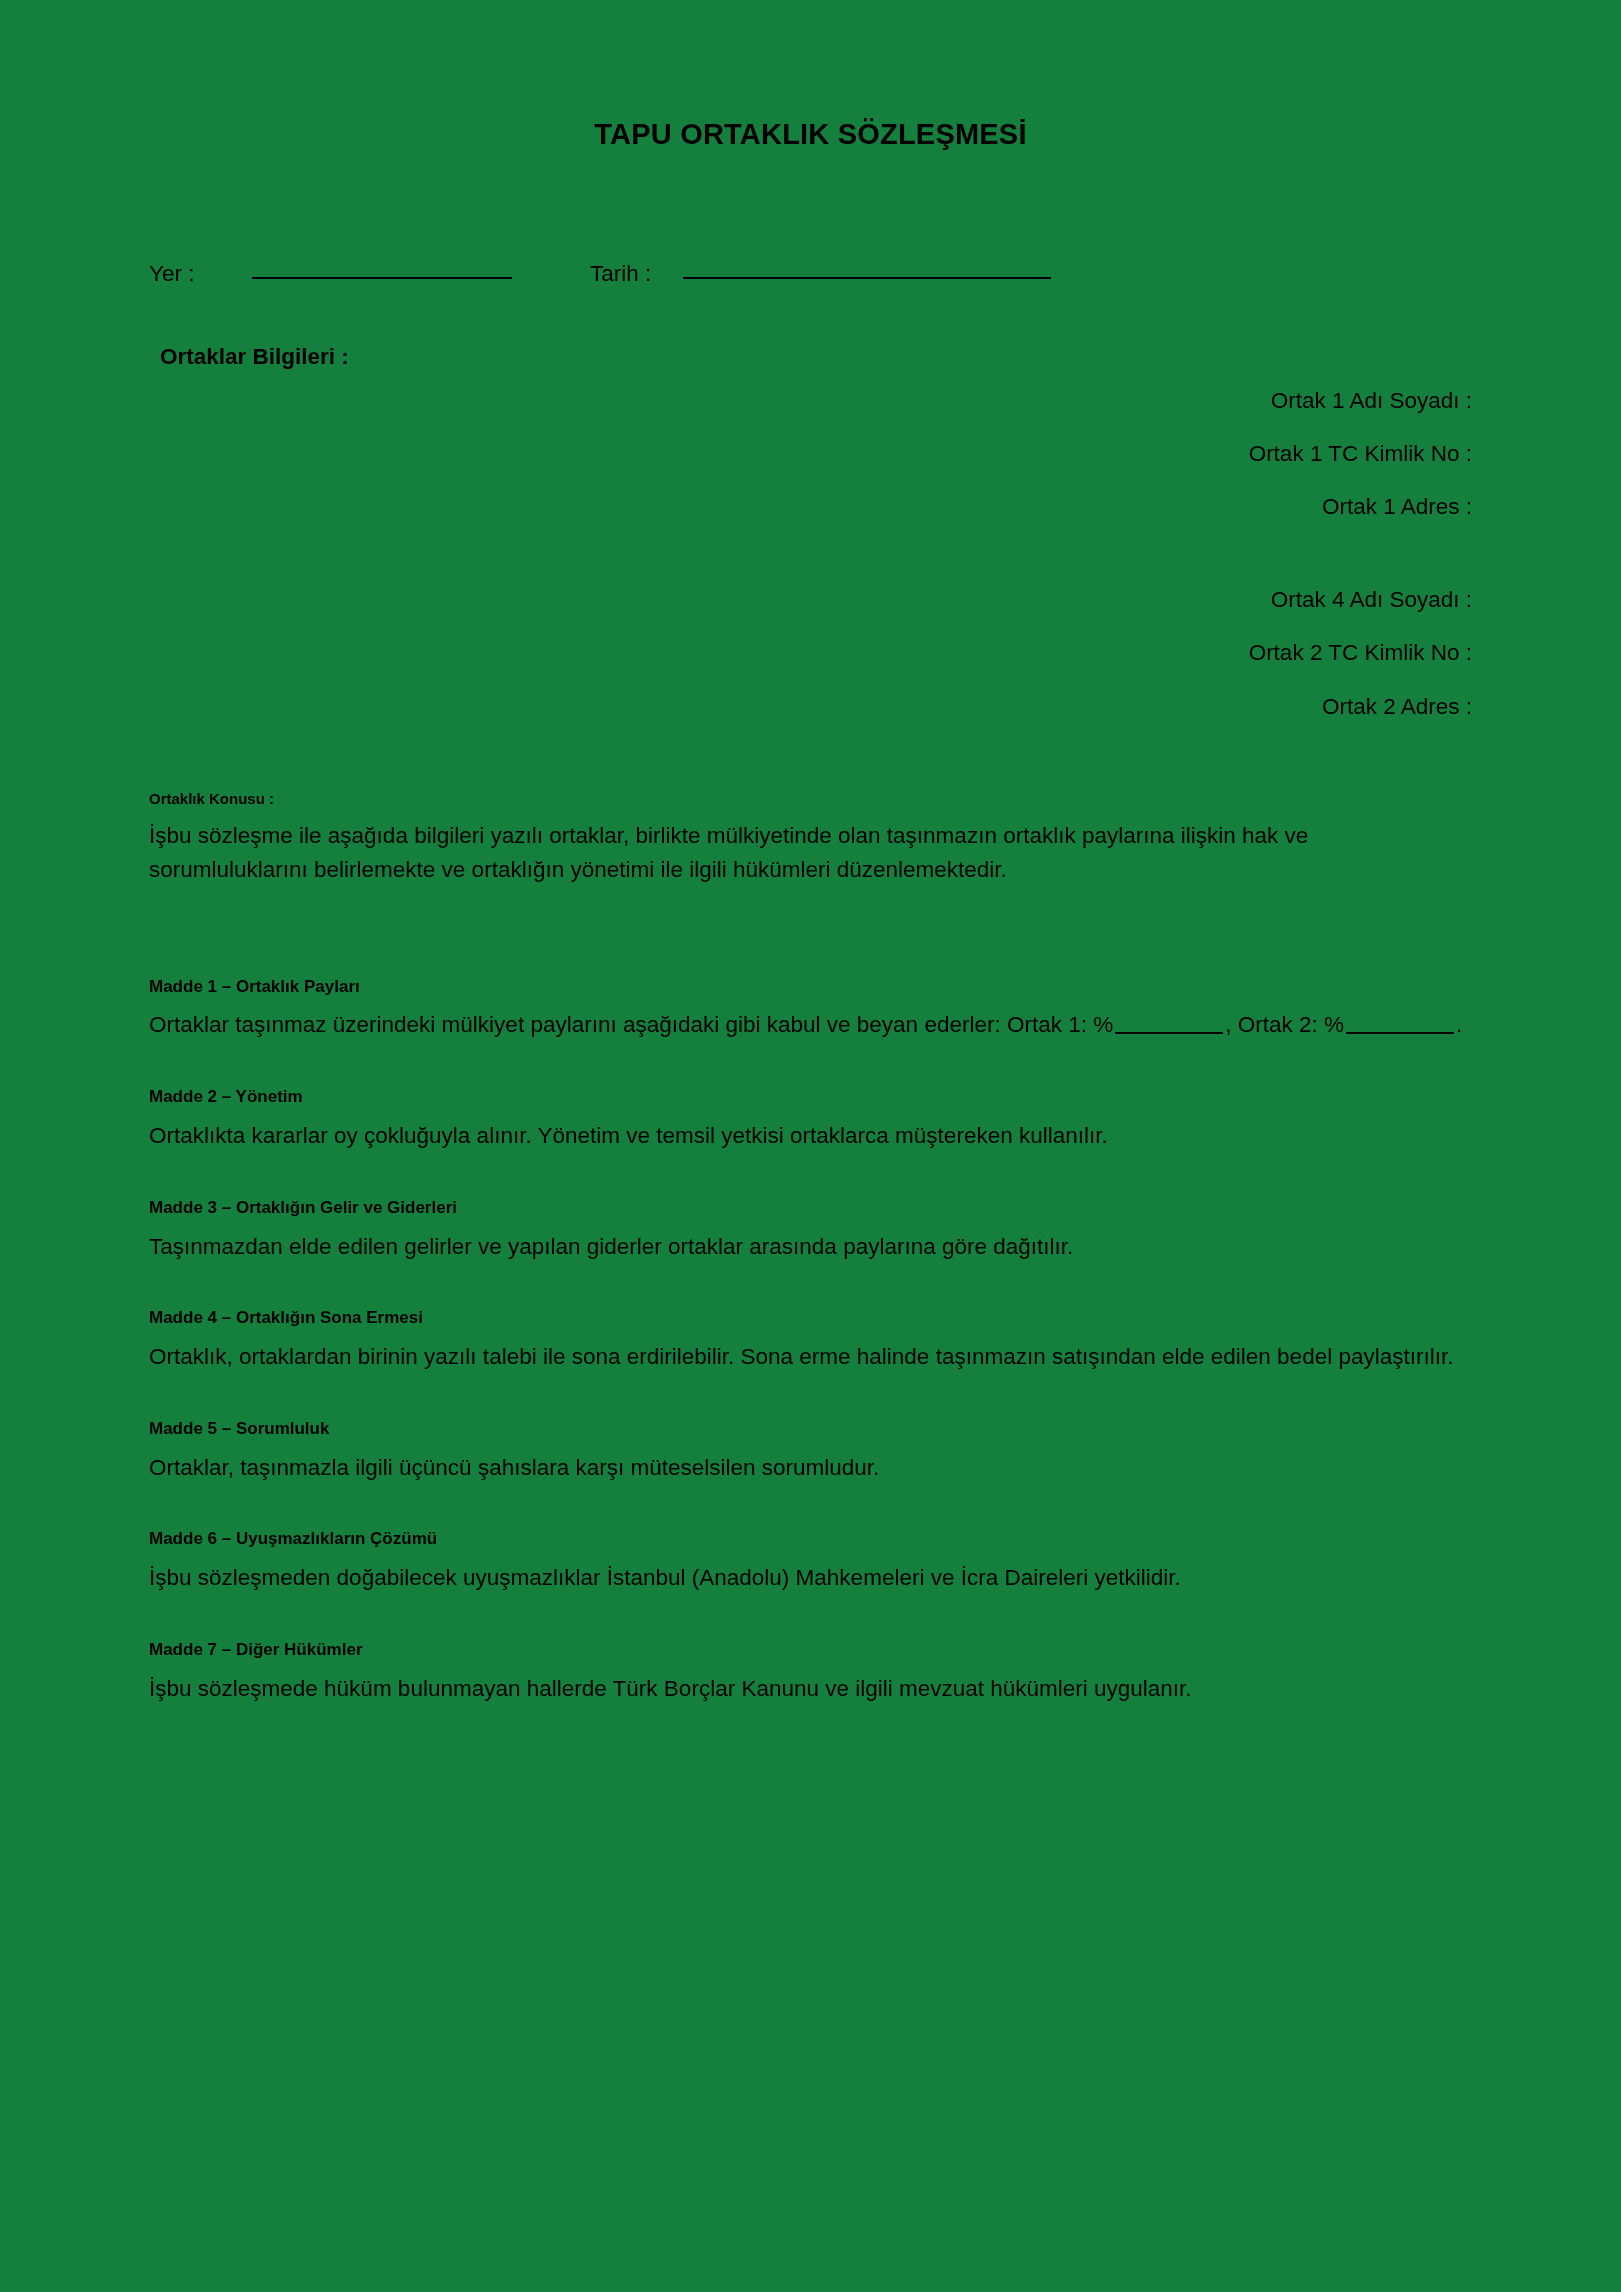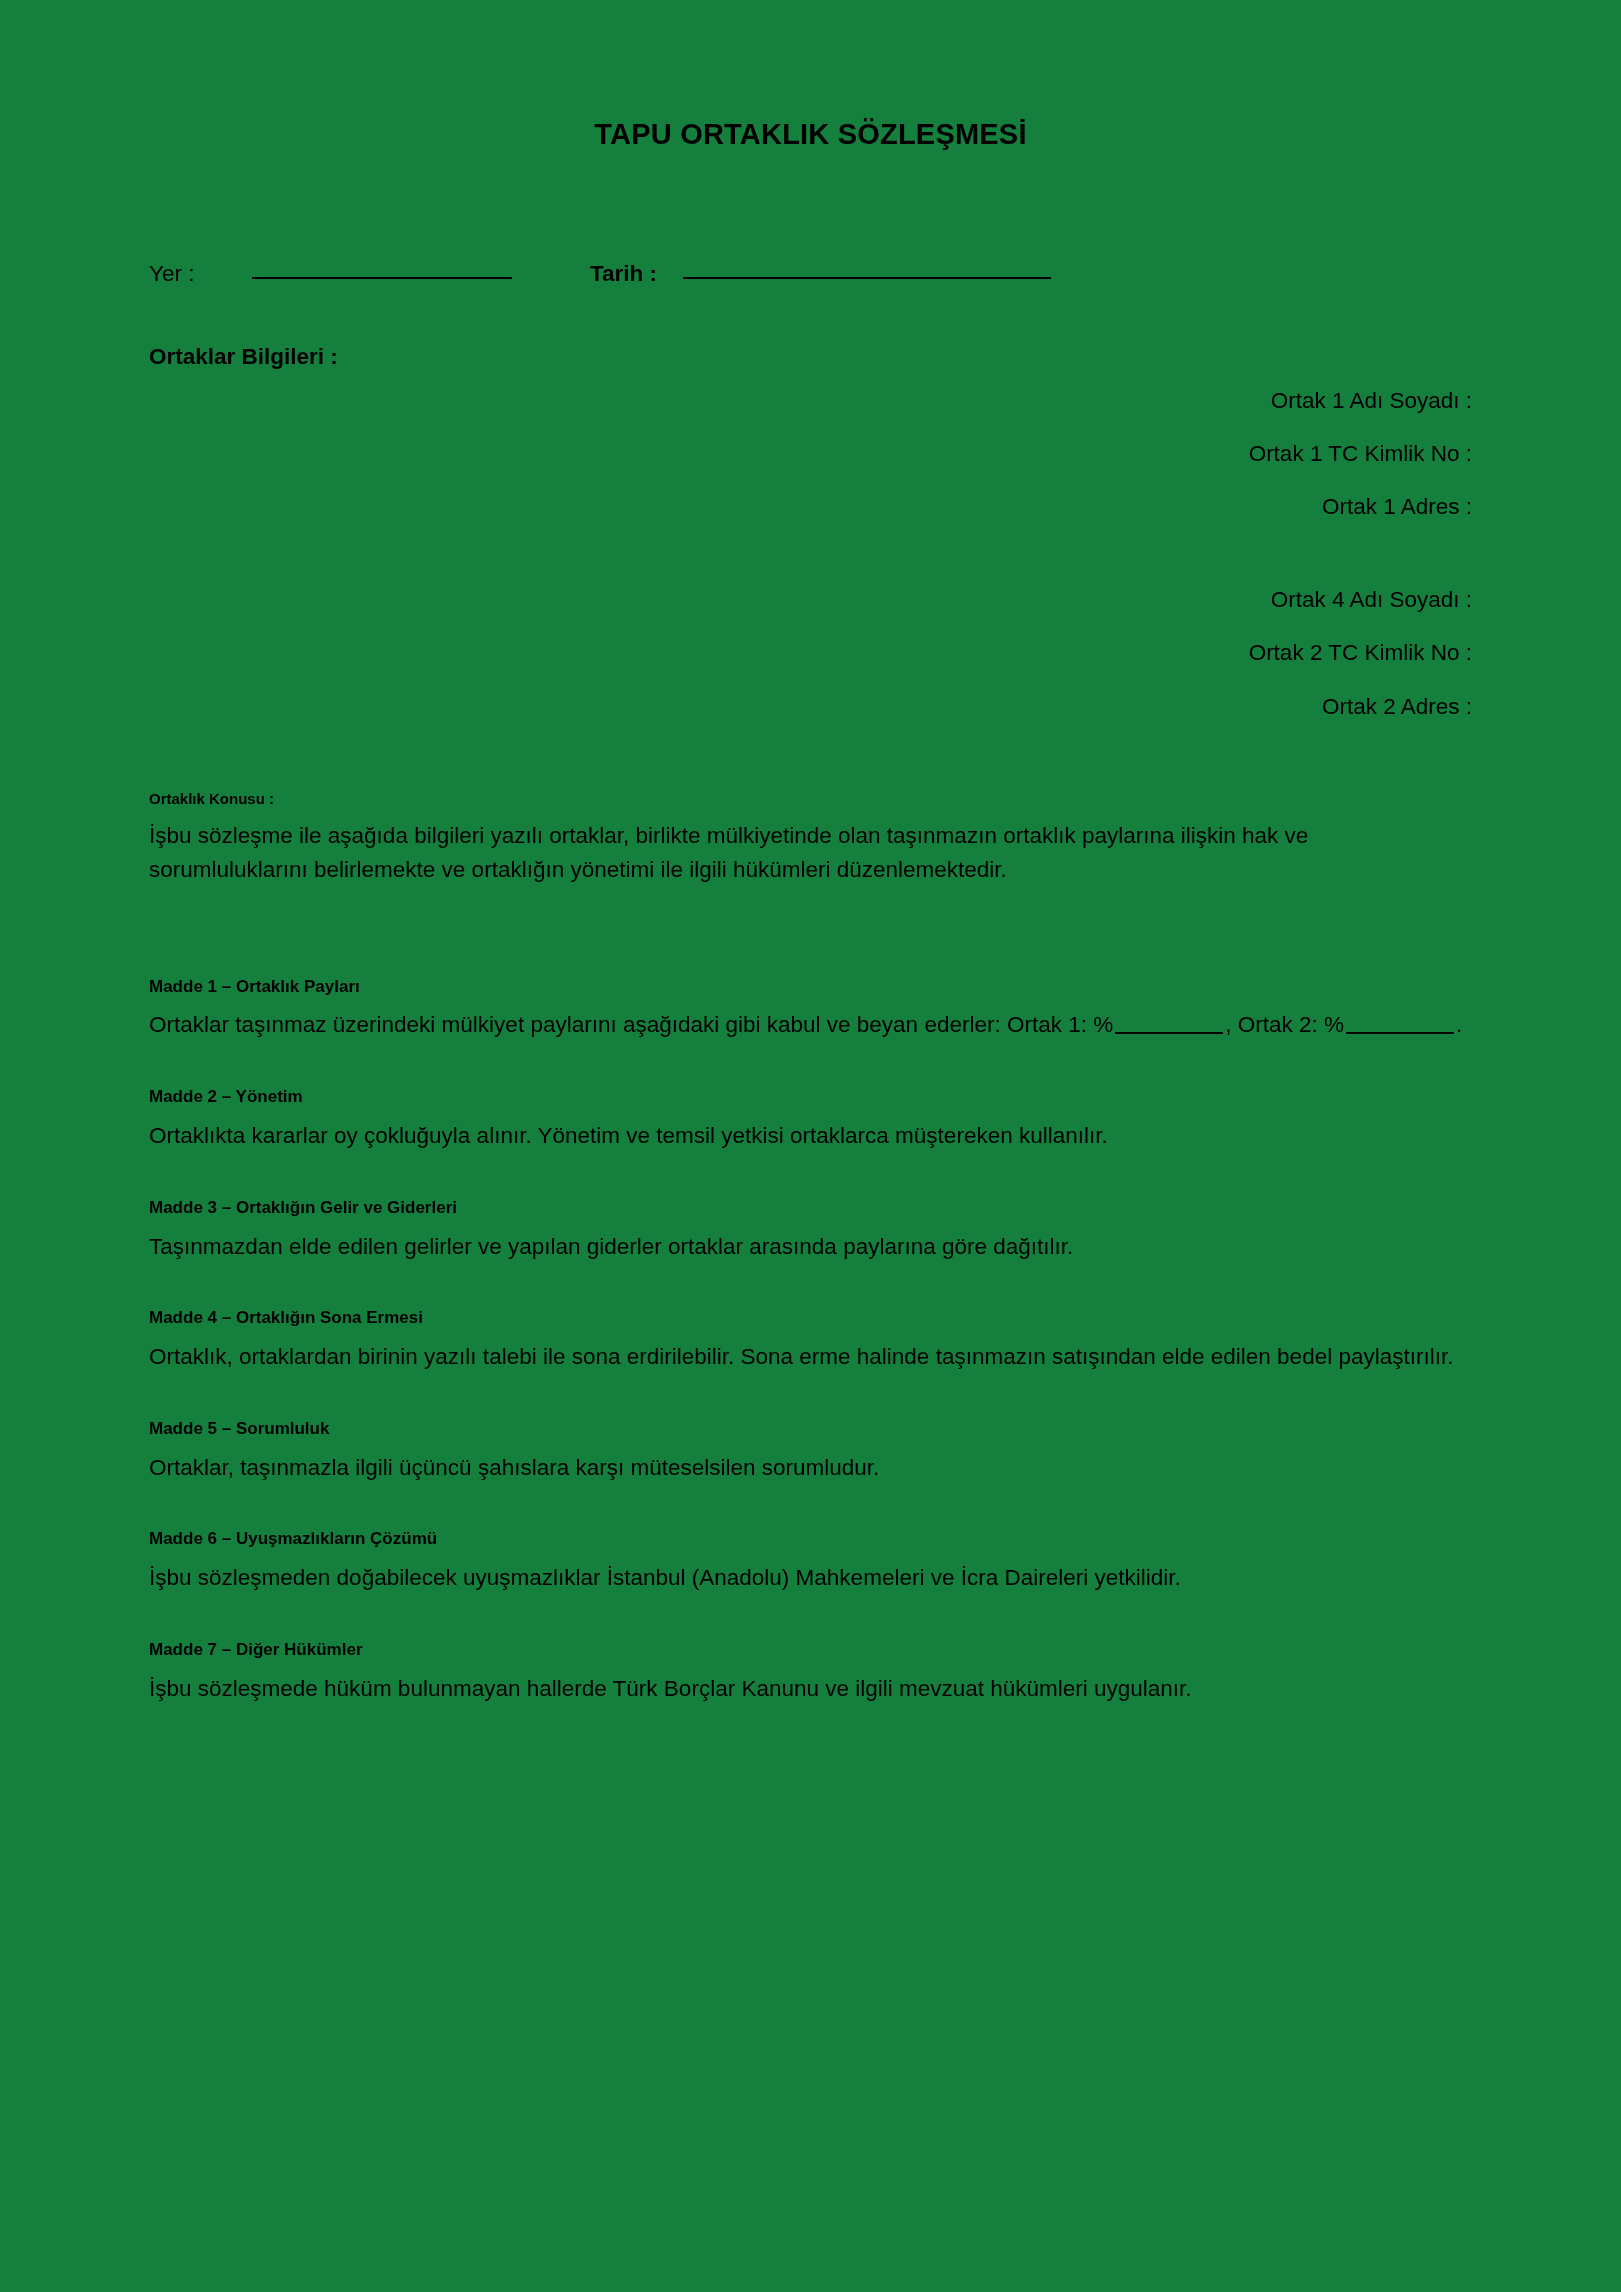--- a/index.html
+++ b/index.html
@@ -53,29 +53,30 @@
     white-space: nowrap;
   }
   .rule {
     border-bottom: 2px solid #000;
     height: 0;
     display: inline-block;
     vertical-align: bottom;
   }
   .yer-label { width: 103px; }
   .yer-line { width: 260px; margin-bottom: 7.8px; }
-  .tarih-label { margin-left: 78px; width: 93px; font-weight: bold; }
+  .tarih-label { margin-left: 78px; width: 93px; }
   .tarih-line { width: 368px; margin-bottom: 7.8px; }
 
   
   .sec-head {
     font-size: 22.5px;
     font-weight: bold;
     margin-top: 57px;
     margin-bottom: 0;
+    margin-left: 11px;
   }
 
   .field-row {
     display: flex;
     align-items: flex-end;
     margin-top: 17.6px;
     font-size: 22.5px;
     flex-direction: column;
   }
   .field-label {

